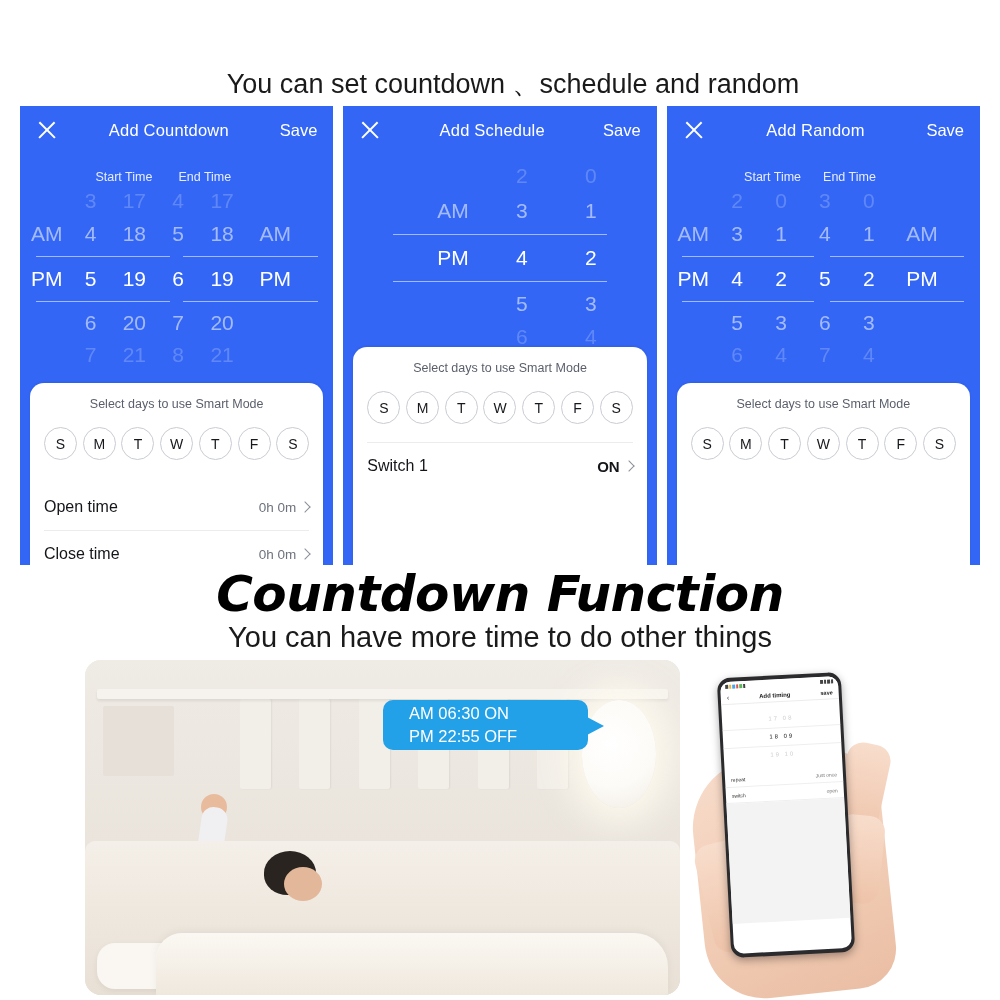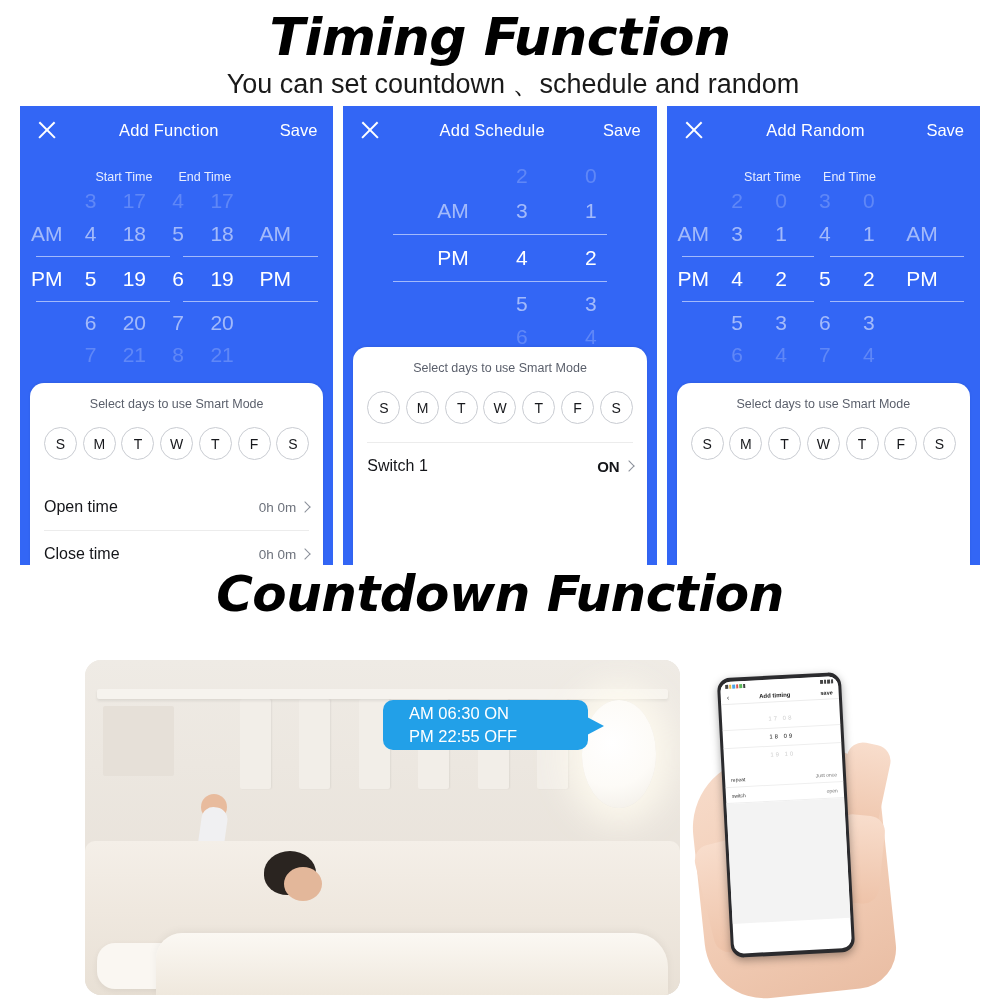--- a/index.html
+++ b/index.html
@@ -269,29 +269,28 @@
     border-bottom: 0.4px solid #efefef;
   }
   .ps-row .v { color: #777; }
   .ps-fill { flex: 1 1 auto; background: #f3f3f3; }
 </style>
 </head>
 <body>
 
 <div class="page">
 
-  <div class="hero-title" id="timing-title">Timing Function</div>
   <div class="hero-sub" id="timing-sub">You can set countdown 、schedule and random</div>
 
   <div class="panels">
 
     <div class="panel">
       <div class="phone-bar">
         <div class="close-x"></div>
-        <div class="bar-title">Add Function</div>
+        <div class="bar-title">Add Countdown</div>
         <div class="bar-save">Save</div>
       </div>
 
       <div class="picker-labels" style="top:64px;">
         <span class="lbl" style="width:48%;text-align:right;padding-right:18px;">Start Time</span>
         <span class="lbl" style="width:52%;text-align:left;padding-left:8px;">End Time</span>
       </div>
 
       <div class="picker" style="top:84px;">
         <div class="prow row-faint" style="height:22px;">
@@ -509,20 +508,21 @@
           <div class="day">T</div>
           <div class="day">F</div>
           <div class="day">S</div>
         </div>
       </div>
     </div>
 
   </div>
 
   <div class="hero-title" id="countdown-title">Countdown Function</div>
+  <div class="hero-sub" id="countdown-sub">You can have more time to do other things</div>
 
   <div class="photo-wrap">
     <div class="hb-board">
       <div class="hb-panelL"></div>
       <div class="hb-slat" style="left:26%;"></div>
       <div class="hb-slat" style="left:36%;"></div>
       <div class="hb-slat" style="left:46%;"></div>
       <div class="hb-slat" style="left:56%;"></div>
       <div class="hb-slat" style="left:66%;"></div>
       <div class="hb-slat" style="left:76%;"></div>

